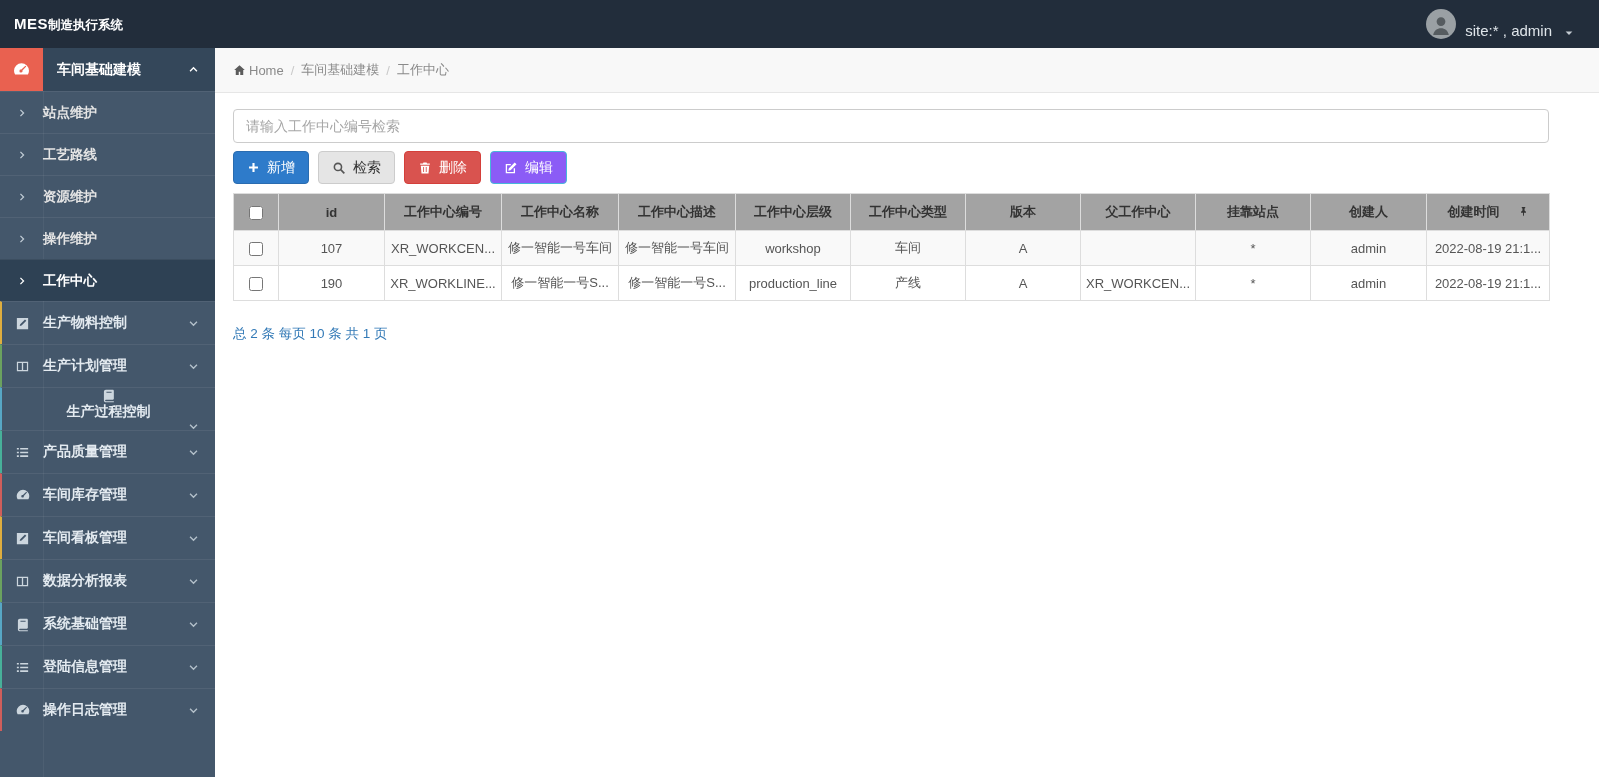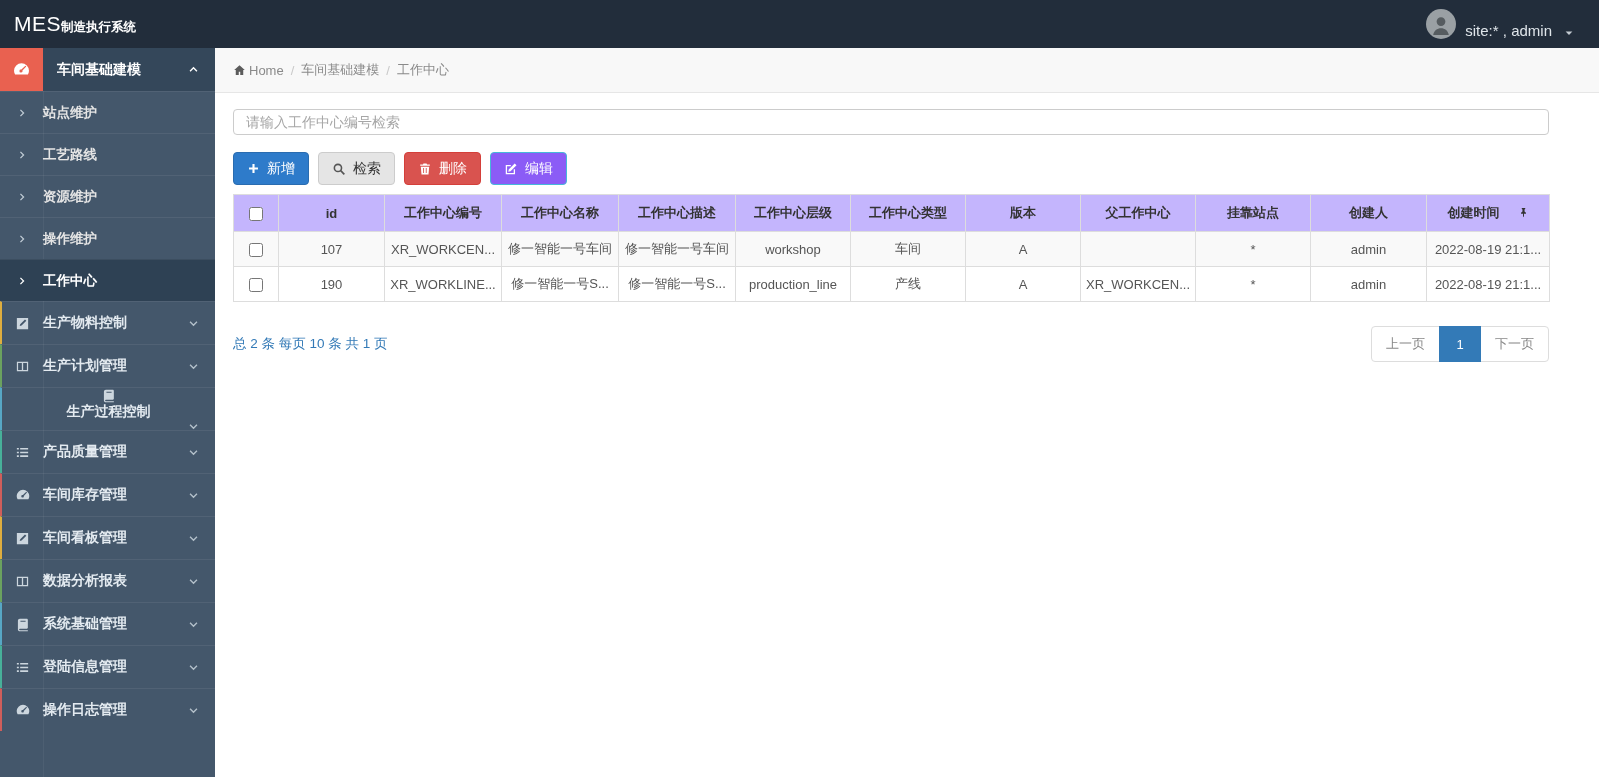--- a/index.html
+++ b/index.html
@@ -11,21 +11,21 @@
   }
   svg.ic { display:block; }
 
   
   .topbar {
     position:absolute; top:0; left:0; width:1599px; height:48px;
     background:#222d3b; display:flex; align-items:center; justify-content:space-between;
     z-index:20;
   }
   .brand { width:215px; padding-left:14px; color:#fff; display:flex; align-items:baseline; white-space:nowrap; }
-  .brand-mes { font-size:21px; font-weight:normal; letter-spacing:.5px; }
+  .brand-mes { font-size:15px; font-weight:bold; letter-spacing:.5px; }
   .brand-rest { font-size:12.5px; font-weight:bold; }
   .user-menu { display:flex; align-items:flex-end; gap:9px; padding-right:24px; color:#dfe5ea; font-size:15px; cursor:pointer; }
   .avatar { width:30px; height:30px; border-radius:50%; background:#9aa0a4; overflow:hidden;
             display:flex; align-items:flex-end; justify-content:center; }
   .avatar svg { color:#565c60; }
   .caret { color:#c3cbd2; margin-left:2px; }
 
   
   .sidebar { position:absolute; top:48px; left:0; bottom:0; width:215px; background:#44576b; }
   .sidebar::before { content:""; position:absolute; top:0; bottom:0; left:43px; width:1px; background:rgba(255,255,255,.05); }
@@ -55,39 +55,39 @@
   
   .main { position:absolute; top:48px; left:215px; right:0; bottom:0; background:#fff; }
   .breadcrumb-bar { height:45px; background:#f8f8f8; border-bottom:1px solid #e6e6e6;
                     display:flex; align-items:center; padding-left:18px; font-size:13px; color:#8a8a8a; }
   .crumb { color:#8a8a8a; text-decoration:none; display:flex; align-items:center; gap:3px; }
   .crumb-sep { color:#c9c9c9; padding:0 7px; }
   .home-ic { color:#5c5c5c; }
 
   .content { padding:16px 50px 0 18px; }
   .search-input {
-    width:100%; height:26px; border:1px solid #cccccc; border-radius:4px;
+    width:100%; height:34px; border:1px solid #cccccc; border-radius:4px;
     padding:0 12px; font-size:14px; color:#333; outline:none; margin-bottom:8px;
     font-family:inherit;
   }
   .search-input::placeholder { color:#a6a6a6; }
 
-  .toolbar { display:flex; gap:9px;margin-top:9px; }
+  .toolbar { display:flex; gap:9px; }
   .btn { height:33px; padding:0 13px; border-radius:4px; font-size:14px; cursor:pointer;
          display:inline-flex; align-items:center; gap:7px; border:1px solid transparent;
          font-family:inherit; }
   .btn-add    { background:#2e7bca; border-color:#2a6cb0; color:#fff; }
   .btn-search { background:#e5e5e5; border-color:#cccccc; color:#333; }
   .btn-search svg { color:#555; }
   .btn-delete { background:#d9534f; border-color:#d43f3a; color:#fff; }
   .btn-edit   { background:#8b5cf6; border-color:#46b8da; color:#fff; }
 
   table.grid { width:100%; border-collapse:collapse; margin-top:9px; table-layout:fixed; }
   .grid th, .grid td { border:1px solid #dddddd; text-align:center; overflow:hidden; white-space:nowrap; }
-  .grid th { padding:9px 10px; font-size:13px; font-weight:bold; color:#333; background:#c4b5fd; }
+  .grid th { padding:9px 10px; font-size:13px; font-weight:bold; color:#333; background:#a3a3a3; }
   .grid td { padding:8px 1px; font-size:13px; color:#555;margin-top:42px; }
   .grid tbody tr:nth-child(odd) { background:#f9f9f9; }
   .grid input[type=checkbox] { width:14px; height:14px; margin:0; vertical-align:middle; cursor:pointer; }
   .pin { color:#333; margin-left:18px; vertical-align:-1px; cursor:pointer; }
 
   .pager-row { display:flex; justify-content:space-between; align-items:center; margin-top:24px;gap:12px; }
   .page-summary { color:#337ab7; font-size:13.5px; }
   .pager { display:inline-flex; }
   .pager button { min-width:42px; padding:8px 14px; font-size:13px; background:#fff;
                   border:1px solid #dddddd; color:#888; margin-left:-1px; cursor:pointer;
@@ -468,21 +468,16 @@
           <td>XR_WORKCEN...</td>
           <td>*</td>
           <td>admin</td>
           <td>2022-08-19 21:1...</td>
         </tr>
       </tbody>
     </table>
 
     <div class="pager-row">
       <span class="page-summary">总 2 条 每页 10 条 共 1 页</span>
-      <span class="pager">
-        <button>上一页</button>
-        <button class="active">1</button>
-        <button>下一页</button>
-      </span>
     </div>
 
   </div>
 </div>
 
 </body></html>

